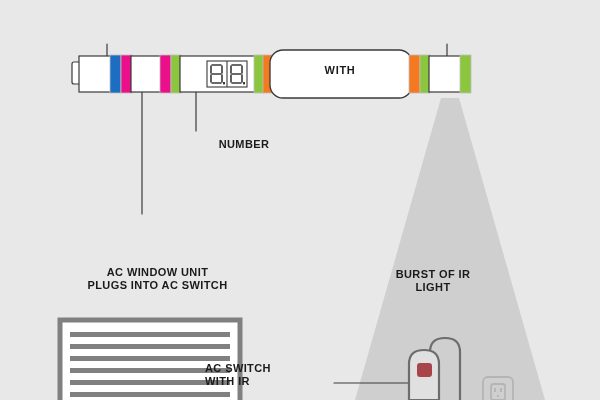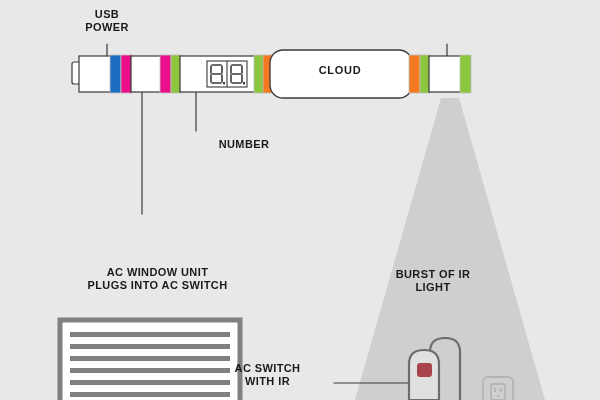--- a/index.html
+++ b/index.html
@@ -17,21 +17,21 @@
     color:#1a1a1a;
     font-weight:bold;
     font-size:11px;
     letter-spacing:0.4px;
     line-height:13px;
     text-transform:uppercase;
     white-space:pre-line;
     user-select:none;
   }
   .lbl.c{text-align:center;}
-  .lbl.r{text-align:center;}
+  .lbl.r{text-align:left;}
   #lbl-usb-power{left:62px;top:8px;width:90px;}
   #lbl-ir-transmitter{left:392px;top:8px;width:130px;}
   #lbl-number{left:141px;top:138px;width:110px;margin-left:48px;}
   #lbl-temperature-sensor{left:75px;top:220px;width:130px;}
   #lbl-burst{left:358px;top:268px;width:150px;}
   #lbl-window-unit{left:40px;top:266px;width:235px;}
   #lbl-ac-switch{left:205px;top:362px;width:125px;}
   .cloud-text{
     position:absolute;left:270px;top:64px;width:140px;
     text-align:center;font-size:11px;font-weight:bold;
@@ -149,31 +149,29 @@
     <g stroke="#b4b4b4" fill="none" stroke-width="1.8">
       <rect x="483" y="377" width="30" height="32" rx="5" ry="5"></rect>
       <rect x="491" y="384" width="14" height="16" rx="2.5" ry="2.5"></rect>
       <line x1="495" y1="388" x2="495" y2="392"></line>
       <line x1="501" y1="388" x2="501" y2="392"></line>
       <line x1="498" y1="395" x2="498" y2="397"></line>
     </g>
 
   </svg>
 
-  <div class="lbl c" id="lbl-usb-power">USB
-POWER</div>
 
 
   <div class="lbl c" id="lbl-number">NUMBER</div>
 
 
   <div class="lbl c" id="lbl-burst">BURST OF IR
 LIGHT</div>
 
   <div class="lbl c" id="lbl-window-unit">AC WINDOW UNIT
 PLUGS INTO AC SWITCH</div>
 
   <div class="lbl r" id="lbl-ac-switch">AC SWITCH
 WITH IR</div>
 
-  <div class="cloud-text">CLOUD</div>
+  <div class="cloud-text">WITH</div>
 
 </div>
 
 </body></html>

